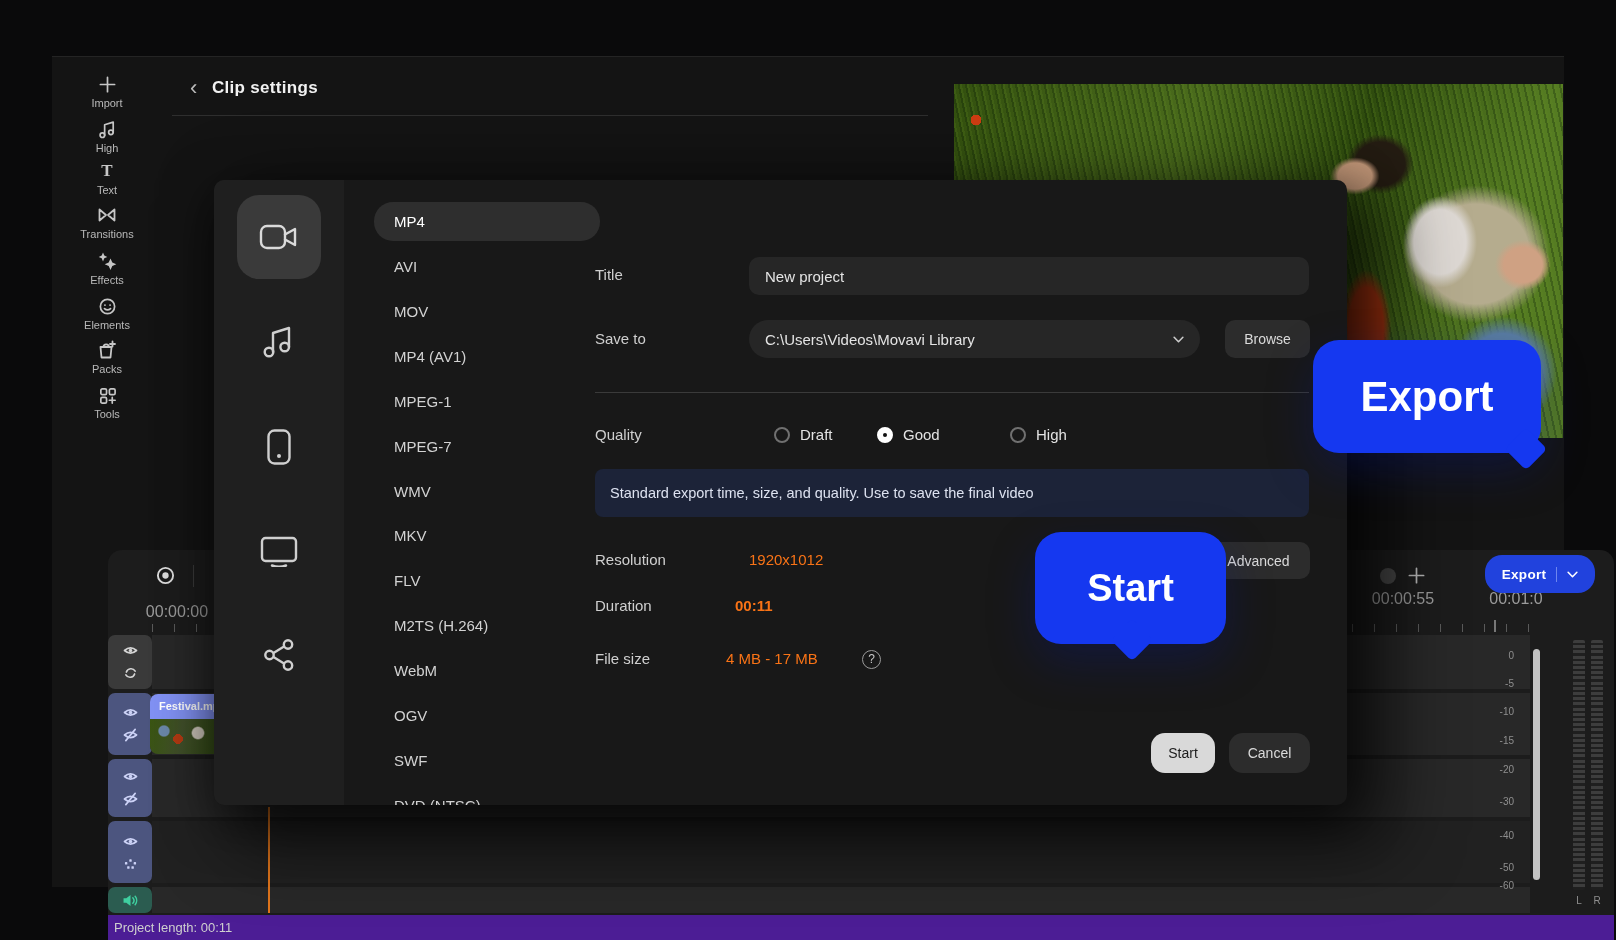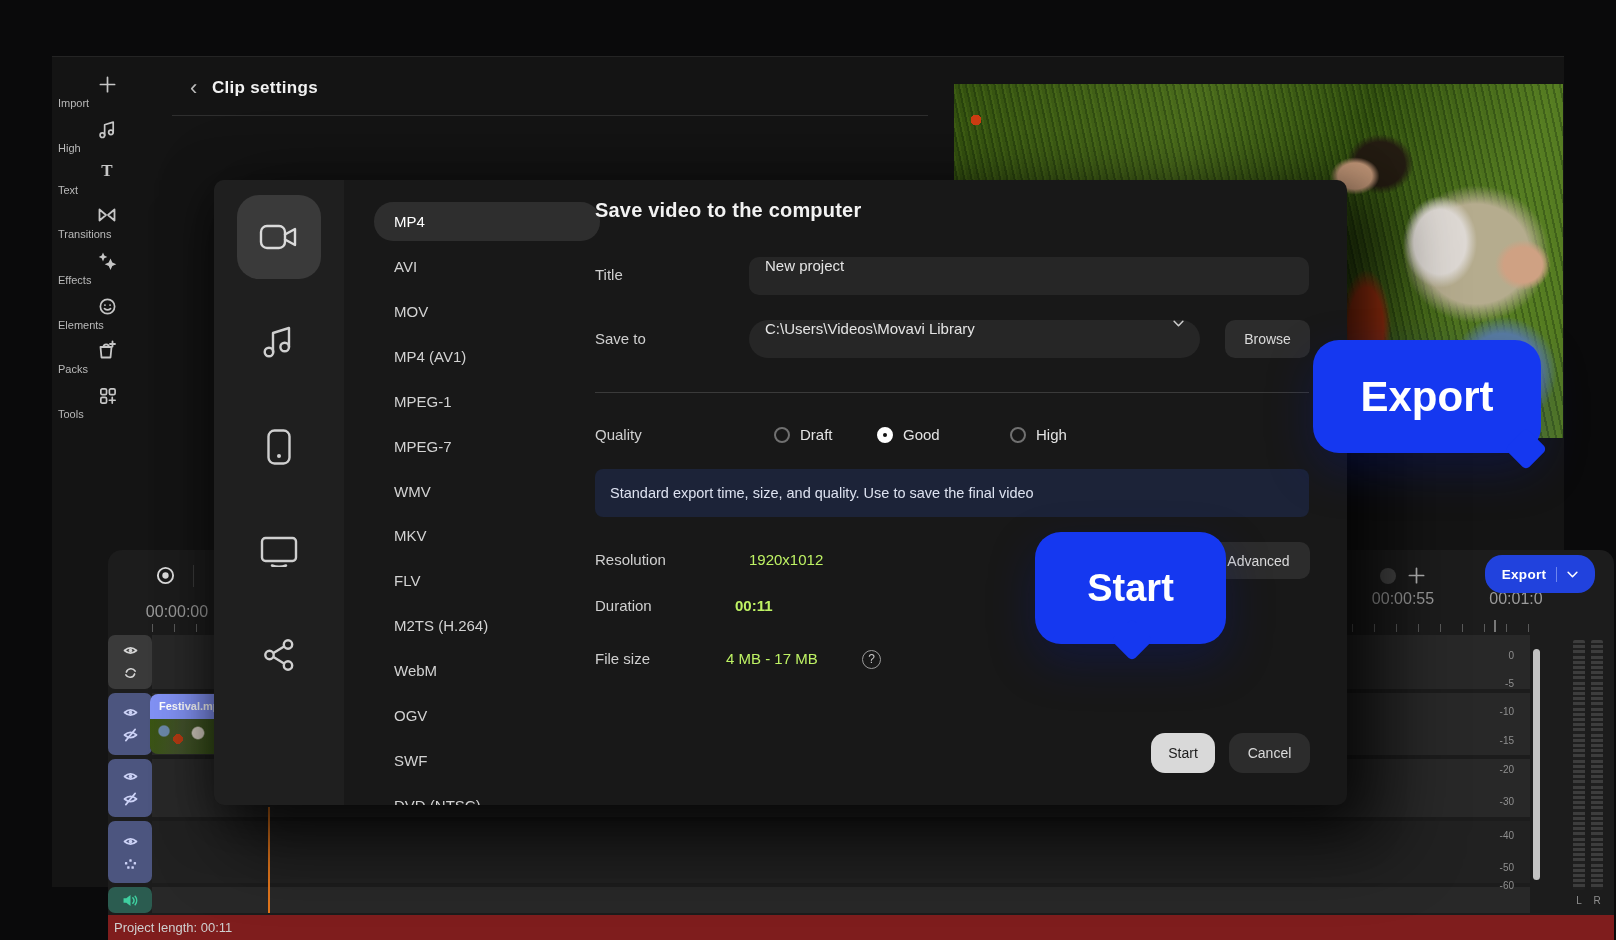--- a/index.html
+++ b/index.html
@@ -2,21 +2,21 @@
 <html><head>
 <meta charset="utf-8">
 <style>
   html,body{margin:0;padding:0;background:#060607;}
   #canvas{position:relative;width:1616px;height:940px;background:#0a0a0b;overflow:hidden;
           font-family:"Liberation Sans","DejaVu Sans",sans-serif;color:#ddd;}
   .abs{position:absolute;}
   
   #app{position:absolute;left:52px;top:56px;width:1512px;height:830px;background:#141414;border-top:1px solid #242424;}
   
-  .side-item{position:absolute;left:6px;width:98px;text-align:left;cursor:pointer;}
+  .side-item{position:absolute;left:6px;width:98px;text-align:center;cursor:pointer;}
   .side-item .ic{height:22px;display:flex;align-items:center;justify-content:center;}
   .side-item .lb{font-size:11px;color:#b9b9b9;margin-top:2px;}
   svg{display:block;}
   .st{stroke:#c6c6c6;stroke-width:1.8;fill:none;stroke-linecap:round;stroke-linejoin:round;}
   .fl{fill:#c6c6c6;stroke:none;}
   
   #hdr-back{left:138px;top:20px;font-size:22px;color:#bbb;line-height:22px;}
   #hdr-title{left:160px;top:21px;font-size:17px;font-weight:bold;color:#f1f1f1;letter-spacing:.3px;}
   #hdr-div{left:120px;top:58px;width:756px;height:1px;background:#2e2e2e;}
   
@@ -44,22 +44,22 @@
   .lr{position:absolute;width:12px;text-align:center;font-size:10px;color:#8f8f8f;}
   
   #dlg{left:162px;top:123px;width:1133px;height:625px;background:#181818;border-radius:10px;z-index:4;
        box-shadow:30px 26px 70px 12px rgba(0,0,0,.62), 0 14px 50px rgba(0,0,0,.5);overflow:hidden;}
   #dlg-cats{position:absolute;left:0;top:0;width:130px;height:625px;background:#1f1f1f;}
   .cat-btn{position:absolute;left:23px;width:84px;height:84px;border-radius:22px;display:flex;align-items:center;justify-content:center;cursor:pointer;}
   .cat-btn.sel{background:#3a3a3a;}
   .fmt{position:absolute;left:160px;width:206px;height:39px;line-height:39px;padding-left:20px;font-size:15px;color:#d2d2d2;border-radius:19px;cursor:pointer;}
   .fmt.sel{background:#2e2e2e;color:#fff;}
   .lbl{position:absolute;font-size:15px;color:#cfcfcf;line-height:20px;}
-  .val{position:absolute;font-size:15px;color:#bef264;line-height:20px;}
-  .field{position:absolute;background:#262626;display:flex;color:#e4e4e4;font-size:15px;}
+  .val{position:absolute;font-size:15px;color:#f97316;line-height:20px;}
+  .field{position:absolute;background:#262626;display:flex;align-items:center;color:#e4e4e4;font-size:15px;}
   .btn{position:absolute;background:#2c2c2c;border-radius:10px;display:flex;align-items:center;justify-content:center;font-size:14px;color:#dadada;cursor:pointer;}
   .radio{position:absolute;width:16px;height:16px;border-radius:50%;border:2px solid #707070;box-sizing:border-box;cursor:pointer;}
   .radio.sel{background:#fff;border-color:#fff;}
   .radio.sel::after{content:"";position:absolute;left:4px;top:4px;width:4px;height:4px;border-radius:50%;background:#111;}
   .rlab{position:absolute;font-size:15px;color:#e3e3e3;line-height:20px;}
   
   .callout{position:absolute;background:#1538f0;border-radius:26px;display:flex;align-items:center;justify-content:center;
            color:#fff;font-weight:bold;z-index:6;box-shadow:0 18px 45px rgba(10,24,120,.35);}
   .callout .tail{position:absolute;width:30px;height:30px;background:#1538f0;transform:rotate(45deg);border-radius:5px;bottom:-11px;}
   
@@ -269,21 +269,21 @@
         <div class="meter-lab" style="left:1364px;top:246px;">-30</div>
         <div class="meter-lab" style="left:1364px;top:280px;">-40</div>
         <div class="meter-lab" style="left:1364px;top:312px;">-50</div>
         <div class="meter-lab" style="left:1364px;top:330px;">-60</div>
         <div class="meter-bar" style="left:1465px;top:90px;"></div>
         <div class="meter-bar" style="left:1483px;top:90px;"></div>
         <div class="lr" style="left:1465px;top:345px;">L</div>
         <div class="lr" style="left:1483px;top:345px;">R</div>
       </div>
 
-      <div class="abs" style="left:0;top:365px;width:1506px;height:26px;background:#7f1d1d;text-align:center;">
+      <div class="abs" style="left:0;top:365px;width:1506px;height:26px;background:#4c1d95;text-align:center;">
         <div class="abs" style="left:6px;top:5px;font-size:13px;color:#cfcfcf;">Project length: 00:11</div>
       </div>
     </div>
 
     <div class="abs" id="dlg">
 
       <div id="dlg-cats">
         <div class="cat-btn sel" style="top:15px;">
           <svg width="40" height="30" viewBox="0 0 40 30">
               <rect x="2" y="4" width="24" height="22" rx="6" style="stroke:#dadada;stroke-width:2.4;fill:none;"></rect>
@@ -329,21 +329,20 @@
         <div class="fmt" style="top:292px;">WMV</div>
         <div class="fmt" style="top:336px;">MKV</div>
         <div class="fmt" style="top:381px;">FLV</div>
         <div class="fmt" style="top:426px;">M2TS (H.264)</div>
         <div class="fmt" style="top:471px;">WebM</div>
         <div class="fmt" style="top:516px;">OGV</div>
         <div class="fmt" style="top:561px;">SWF</div>
         <div class="fmt" style="top:606px;">DVD (NTSC)</div>
       </div>
 
-      <div class="abs" style="left:381px;top:19px;font-size:20px;font-weight:bold;color:#f2f2f2;letter-spacing:.2px;">Save video to the computer</div>
 
       <div class="lbl" style="left:381px;top:85px;">Title</div>
       <div class="field" style="left:535px;top:77px;width:560px;height:38px;border-radius:10px;padding-left:16px;box-sizing:border-box;">
         <span>New project</span>
       </div>
 
       <div class="lbl" style="left:381px;top:149px;">Save to</div>
       <div class="field" style="left:535px;top:140px;width:451px;height:38px;border-radius:19px;padding:0 16px;box-sizing:border-box;justify-content:space-between;">
         <span>C:\Users\Videos\Movavi Library</span>
         <svg width="11" height="7" viewBox="0 0 12 8">

